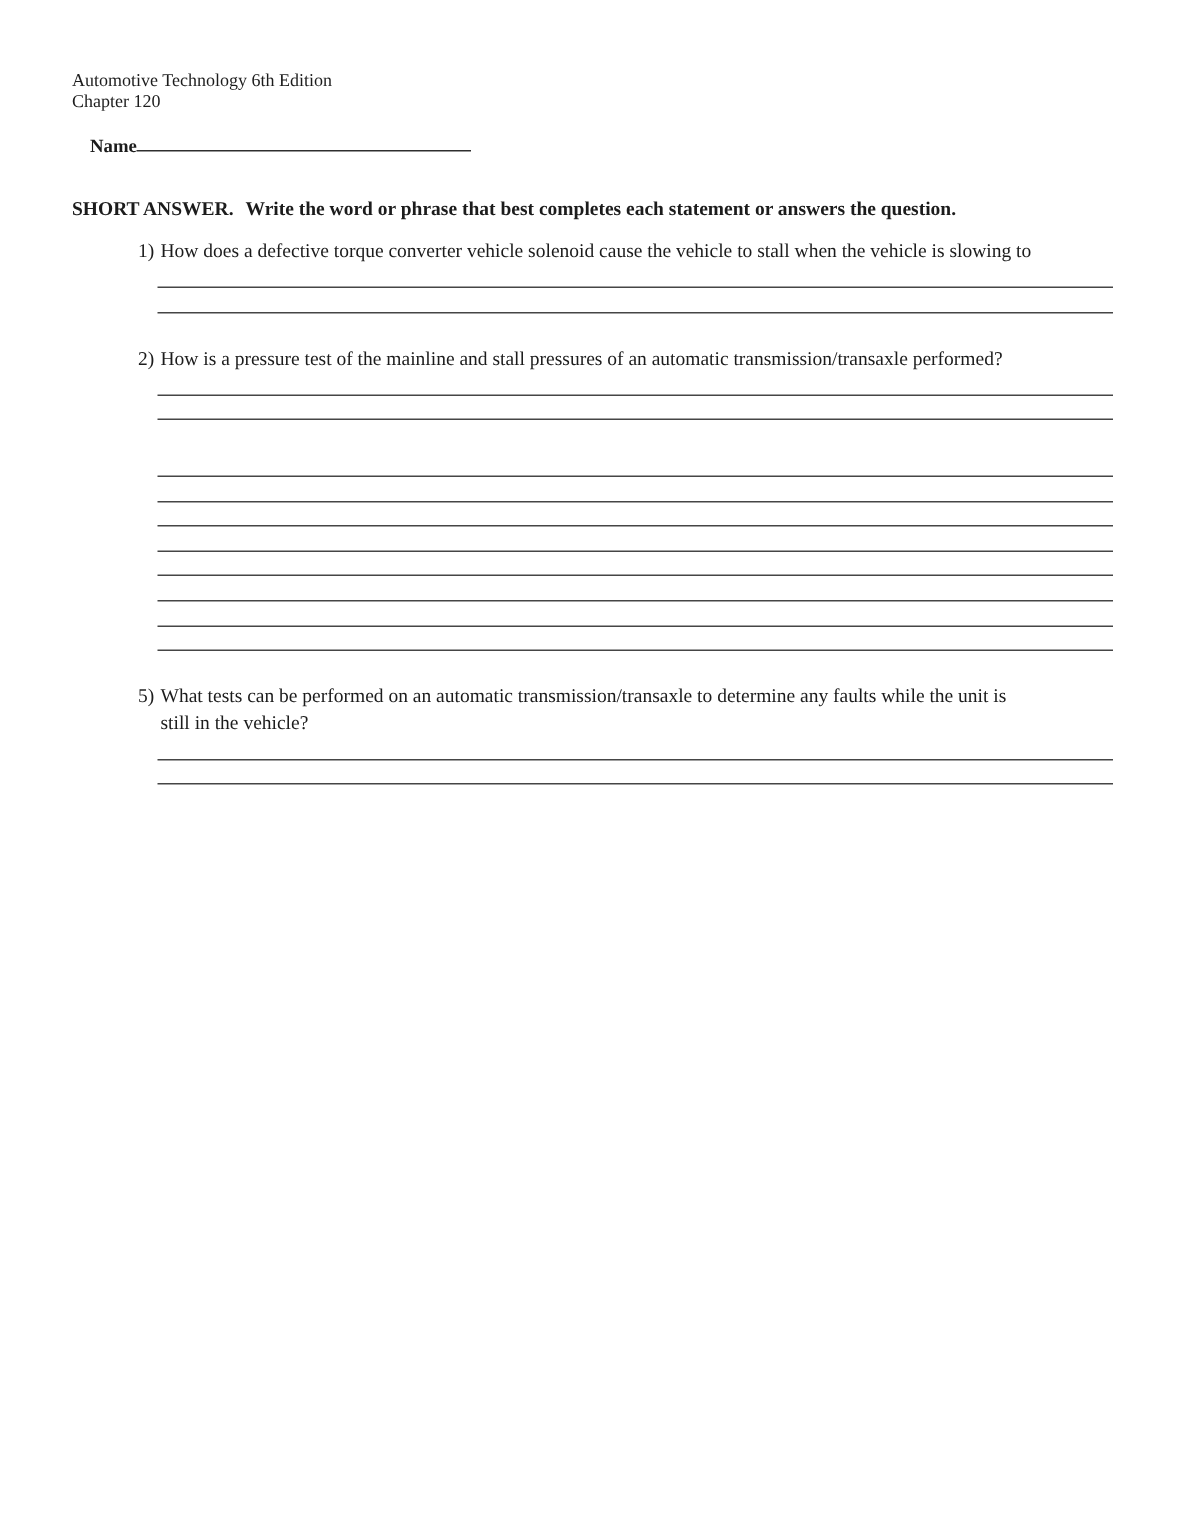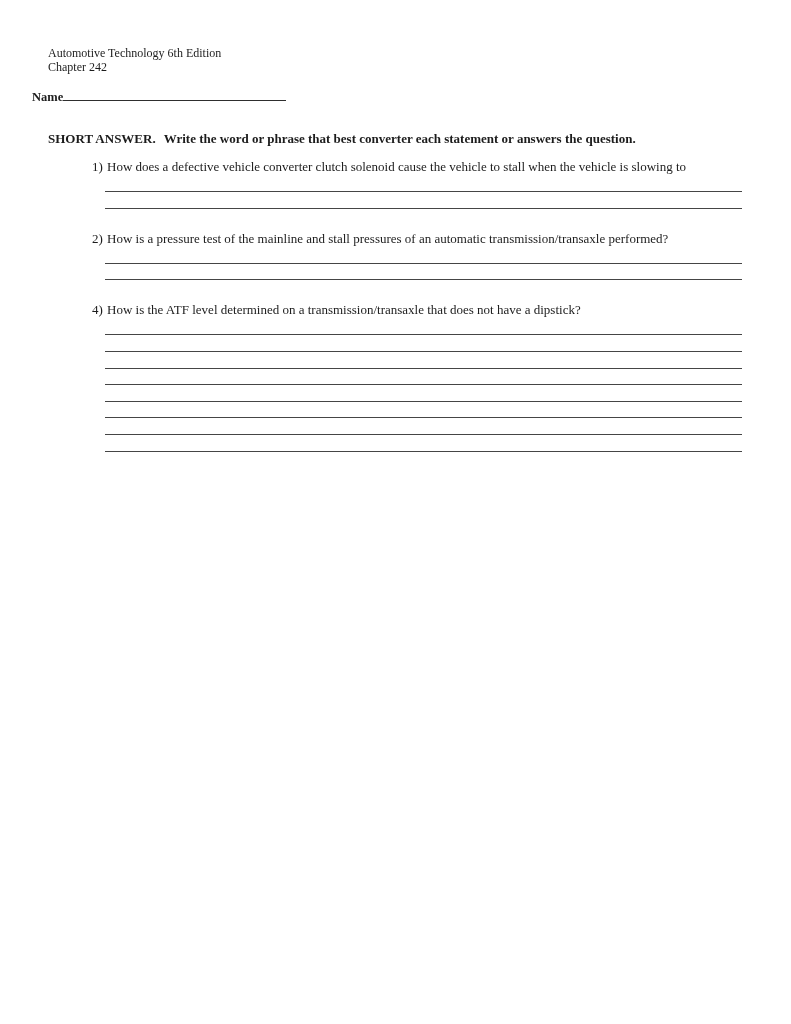--- a/index.html
+++ b/index.html
@@ -18,21 +18,21 @@
   }
   .header {
     position: absolute;
     left: 48px;
     top: 46px;
     font-size: 12px;
     line-height: 14px;
   }
   .name-row {
     position: absolute;
-    left: 32px;
+    left: 60px;
     top: 87px;
     font-size: 12.5px;
     font-weight: bold;
     white-space: nowrap;
   }
   .name-blank {
     display: inline-block;
     width: 223px;
     height: 13px;
     border-bottom: 1px solid #2e2e2e;
@@ -86,62 +86,69 @@
     font-size: 12.5px;
   }
 </style>
 </head>
 <body>
 
 <div class="page">
 
   <div class="header">
     <div>Automotive Technology 6th Edition</div>
-    <div>Chapter 242</div>
+    <div>Chapter 120</div>
   </div>
 
   <div class="name-row">
     <span>Name</span><span class="name-blank"></span>
   </div>
 
   <div class="instructions">
-    <span class="instr-label">SHORT ANSWER.</span><span>Write the word or phrase that best converter each statement or answers the question.</span>
+    <span class="instr-label">SHORT ANSWER.</span><span>Write the word or phrase that best completes each statement or answers the question.</span>
   </div>
 
   <div class="questions">
 
     <div class="question">
-      <div class="q-line first"><span class="q-num">1)</span><span>How does a defective vehicle converter clutch solenoid cause the vehicle to stall when the vehicle is slowing to</span></div>
+      <div class="q-line first"><span class="q-num">1)</span><span>How does a defective torque converter vehicle solenoid cause the vehicle to stall when the vehicle is slowing to</span></div>
       <div class="answers">
           <div class="aline"></div>
           <div class="aline"></div>
         </div>
     </div>
 
     <div class="question">
       <div class="q-line first"><span class="q-num">2)</span><span>How is a pressure test of the mainline and stall pressures of an automatic transmission/transaxle performed?</span></div>
       <div class="answers">
           <div class="aline"></div>
           <div class="aline"></div>
         </div>
     </div>
 
 
     <div class="question">
-      <div class="q-line first"><span class="q-num">4)</span><span>How is the ATF level determined on a transmission/transaxle that does not have a dipstick?</span></div>
       <div class="answers">
           <div class="aline"></div>
           <div class="aline"></div>
           <div class="aline"></div>
           <div class="aline"></div>
           <div class="aline"></div>
           <div class="aline"></div>
           <div class="aline"></div>
           <div class="aline"></div>
         </div>
     </div>
 
+    <div class="question">
+      <div class="q-line first"><span class="q-num">5)</span><span>What tests can be performed on an automatic transmission/transaxle to determine any faults while the unit is</span></div>
+      <div class="q-line">still in the vehicle?</div>
+      <div class="answers">
+          <div class="aline"></div>
+          <div class="aline"></div>
+        </div>
+    </div>
 
   </div>
 
   <div class="page-number">1</div>
 
 </div>
 
 </body></html>

